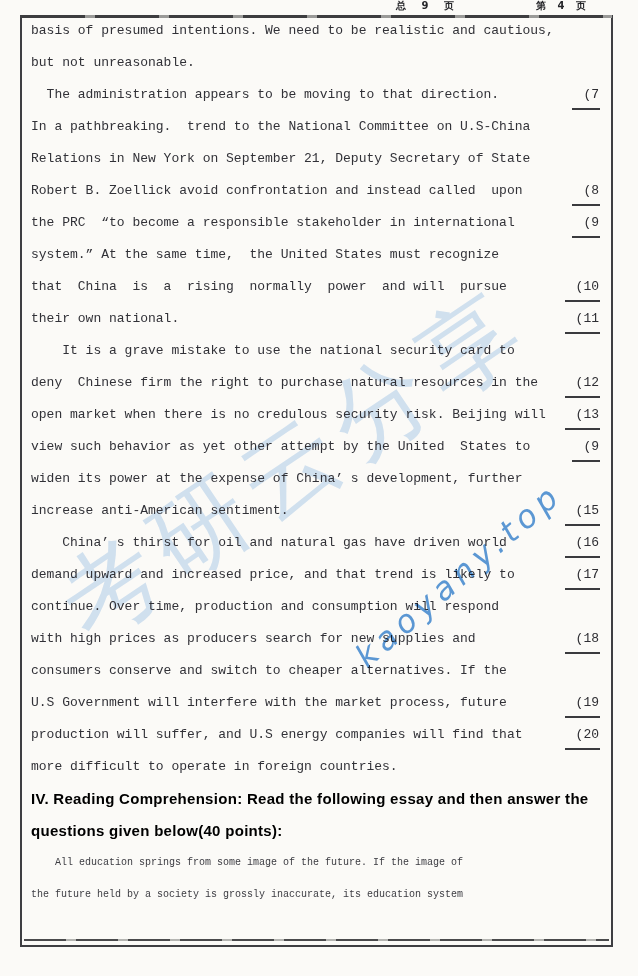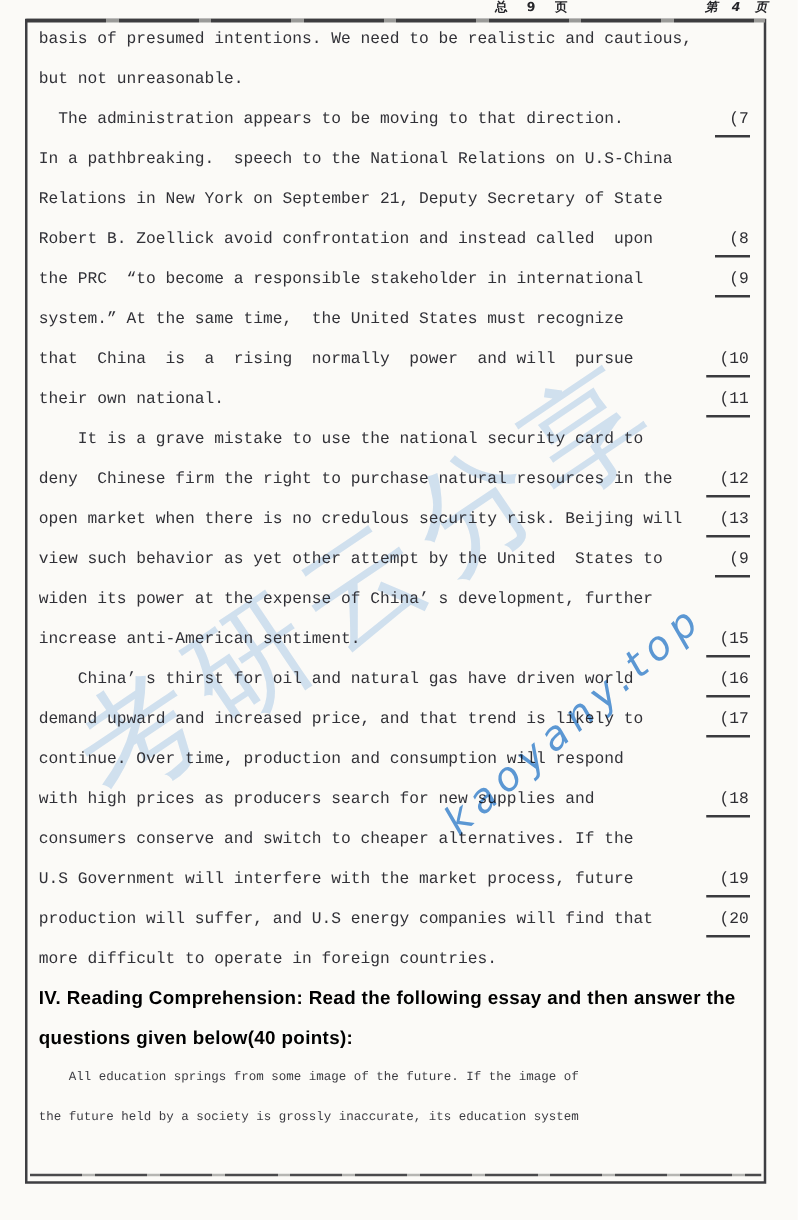--- a/index.html
+++ b/index.html
@@ -11,21 +11,21 @@
     overflow:hidden;
   }
   
   .hdr {
     position:absolute; top:-1px; left:0; width:100%; height:18px;
     font-family:"DejaVu Sans", sans-serif;
     font-size:10px; font-weight:bold; color:#26262a;
     z-index:4;
   }
   .hdr .total { position:absolute; left:396px; top:0; letter-spacing:6px; }
-  .hdr .cur   { position:absolute; left:564px; top:0; letter-spacing:4px;font-style:italic; }
+  .hdr .cur   { position:absolute; left:536px; top:0; letter-spacing:4px; }
   
   .box {
     position:absolute; left:20px; top:15px; width:593px; height:932px;
     border:2px solid #3e3e42;
     background:transparent;
     z-index:2;
   }
   .rule-top {
     position:absolute; left:-1px; right:-1px; top:-2px; height:3px;
     background:repeating-linear-gradient(90deg,#3d3d3f 0 64px, #9a9a98 64px 74px);
@@ -103,21 +103,21 @@
 <div class="wm-cn" style="color: rgb(174, 203, 231);">考研云分享</div>
 
 <div class="box">
   <div class="rule-top"></div>
   <div class="rule-bottom"></div>
 
   <div class="content">
     <div class="line"><span class="t">basis of presumed intentions. We need to be realistic and cautious,</span></div>
     <div class="line"><span class="t">but not unreasonable.</span></div>
     <div class="line"><span class="t">  The administration appears to be moving to that direction.</span><span class="n">(7</span></div>
-    <div class="line"><span class="t">In a pathbreaking.  speech to the National Relations on U.S-China</span></div>
+    <div class="line"><span class="t">In a pathbreaking.  trend to the National Committee on U.S-China</span></div>
     <div class="line"><span class="t">Relations in New York on September 21, Deputy Secretary of State</span></div>
     <div class="line"><span class="t">Robert B. Zoellick avoid confrontation and instead called  upon</span><span class="n">(8</span></div>
     <div class="line"><span class="t">the PRC  “to become a responsible stakeholder in international</span><span class="n">(9</span></div>
     <div class="line"><span class="t">system.” At the same time,  the United States must recognize</span></div>
     <div class="line"><span class="t">that  China  is  a  rising  normally  power  and will  pursue</span><span class="n">(10</span></div>
     <div class="line"><span class="t">their own national.</span><span class="n">(11</span></div>
     <div class="line"><span class="t">    It is a grave mistake to use the national security card to</span></div>
     <div class="line"><span class="t">deny  Chinese firm the right to purchase natural resources in the</span><span class="n">(12</span></div>
     <div class="line"><span class="t">open market when there is no credulous security risk. Beijing will</span><span class="n">(13</span></div>
     <div class="line"><span class="t">view such behavior as yet other attempt by the United  States to</span><span class="n">(9</span></div>

